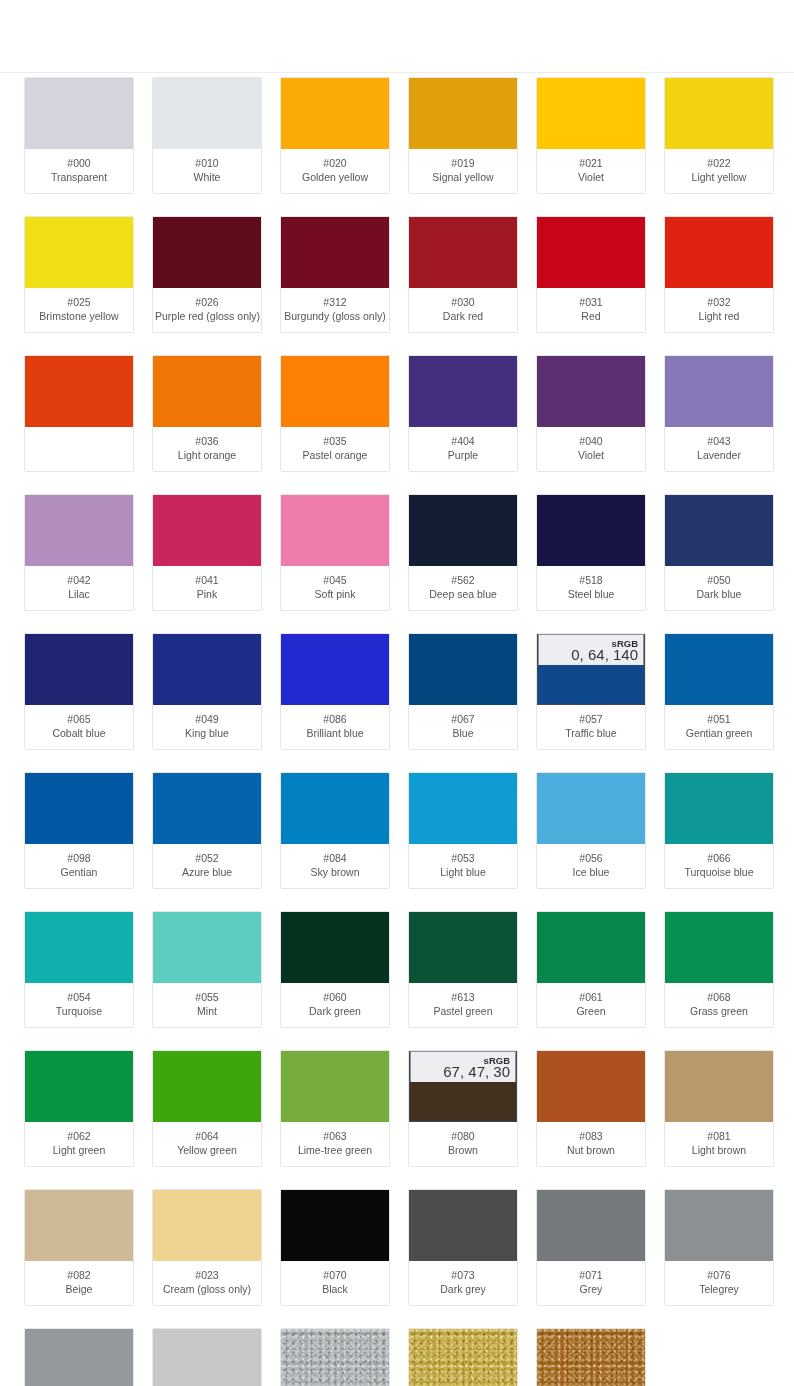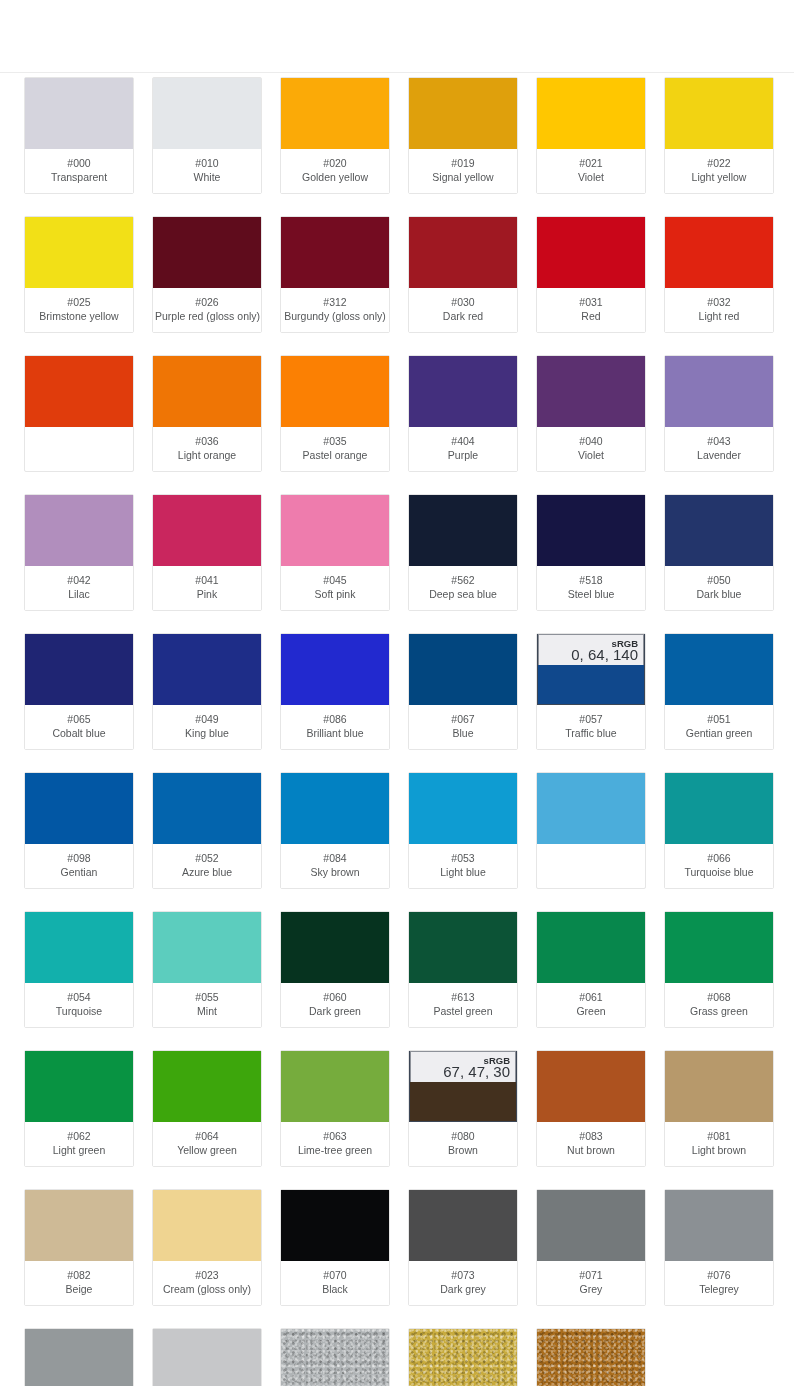--- a/index.html
+++ b/index.html
@@ -424,20 +424,24 @@
         </div>
         <div class="swatch-meta">
           <div class="swatch-code">#053</div>
           <div class="swatch-name">Light blue</div>
         </div>
       </div>
       <div class="swatch-card">
         <div class="swatch-color">
           <div class="fill" style="background-color: rgb(75, 173, 219);"></div>
         </div>
+        <div class="swatch-meta">
+          <div class="swatch-code">#056</div>
+          <div class="swatch-name">Ice blue</div>
+        </div>
       </div>
       <div class="swatch-card last-in-row">
         <div class="swatch-color">
           <div class="fill" style="background-color: rgb(13, 151, 151);"></div>
         </div>
         <div class="swatch-meta">
           <div class="swatch-code">#066</div>
           <div class="swatch-name">Turquoise blue</div>
         </div>
       </div>

